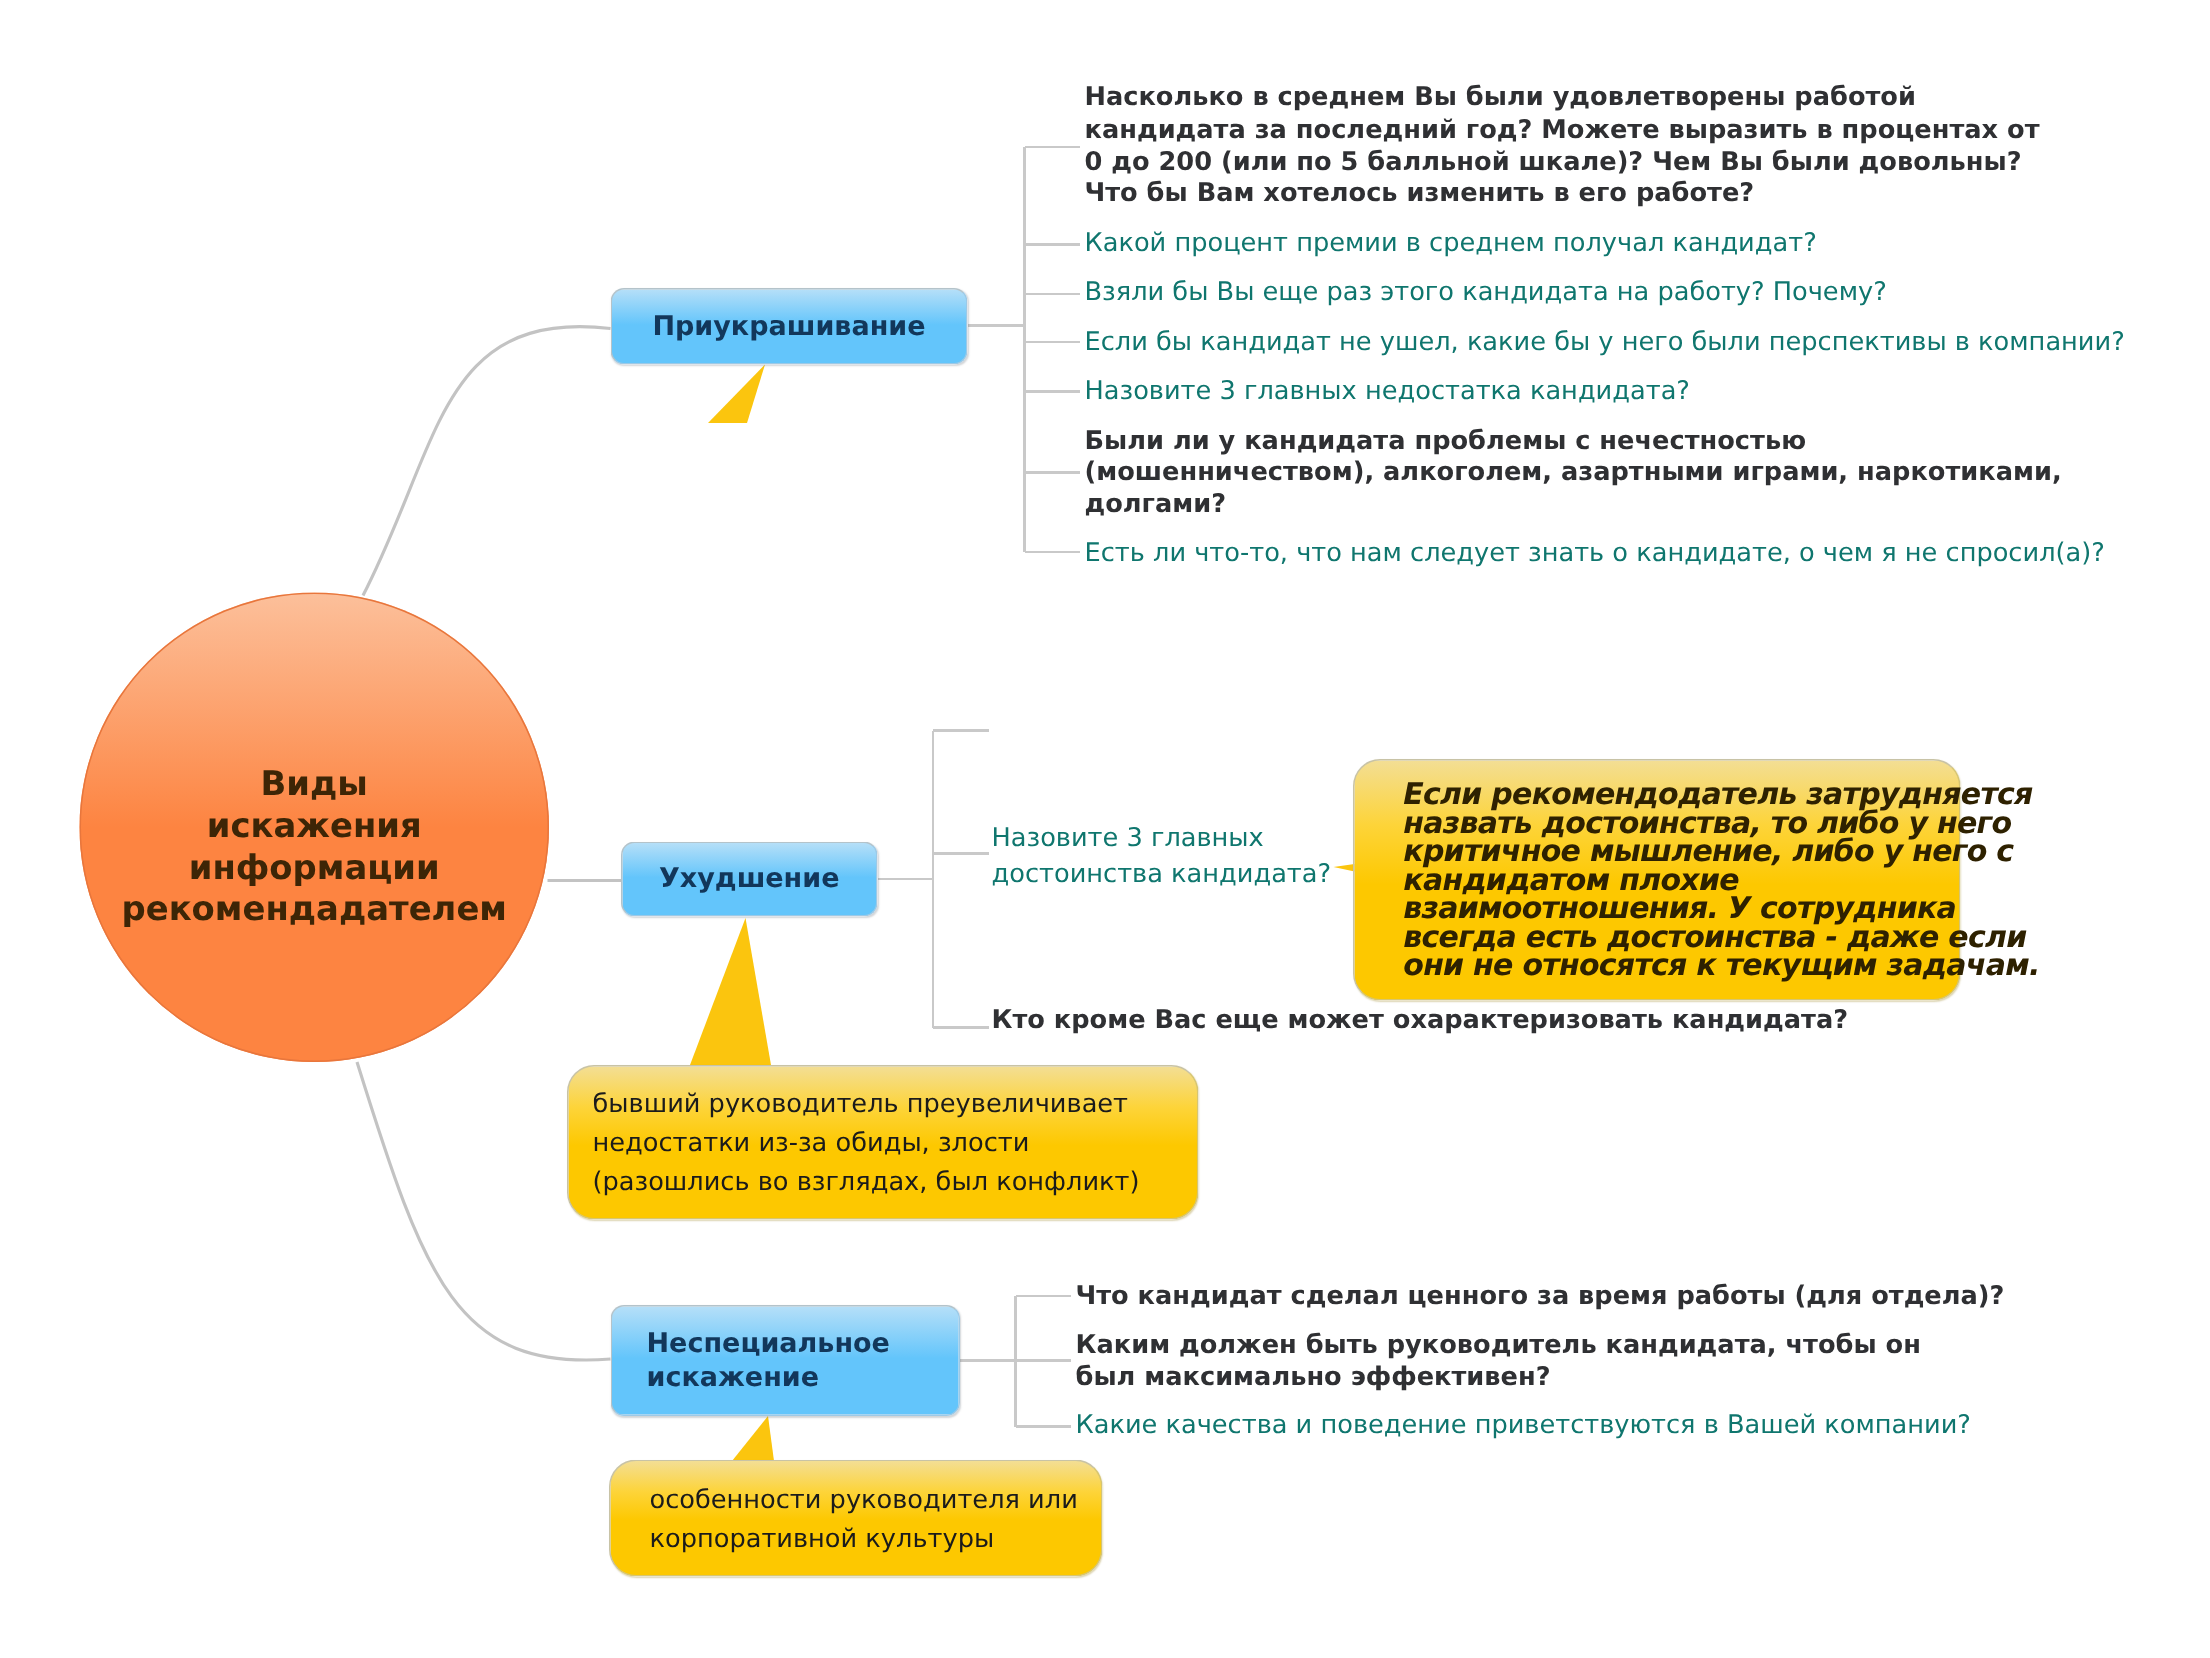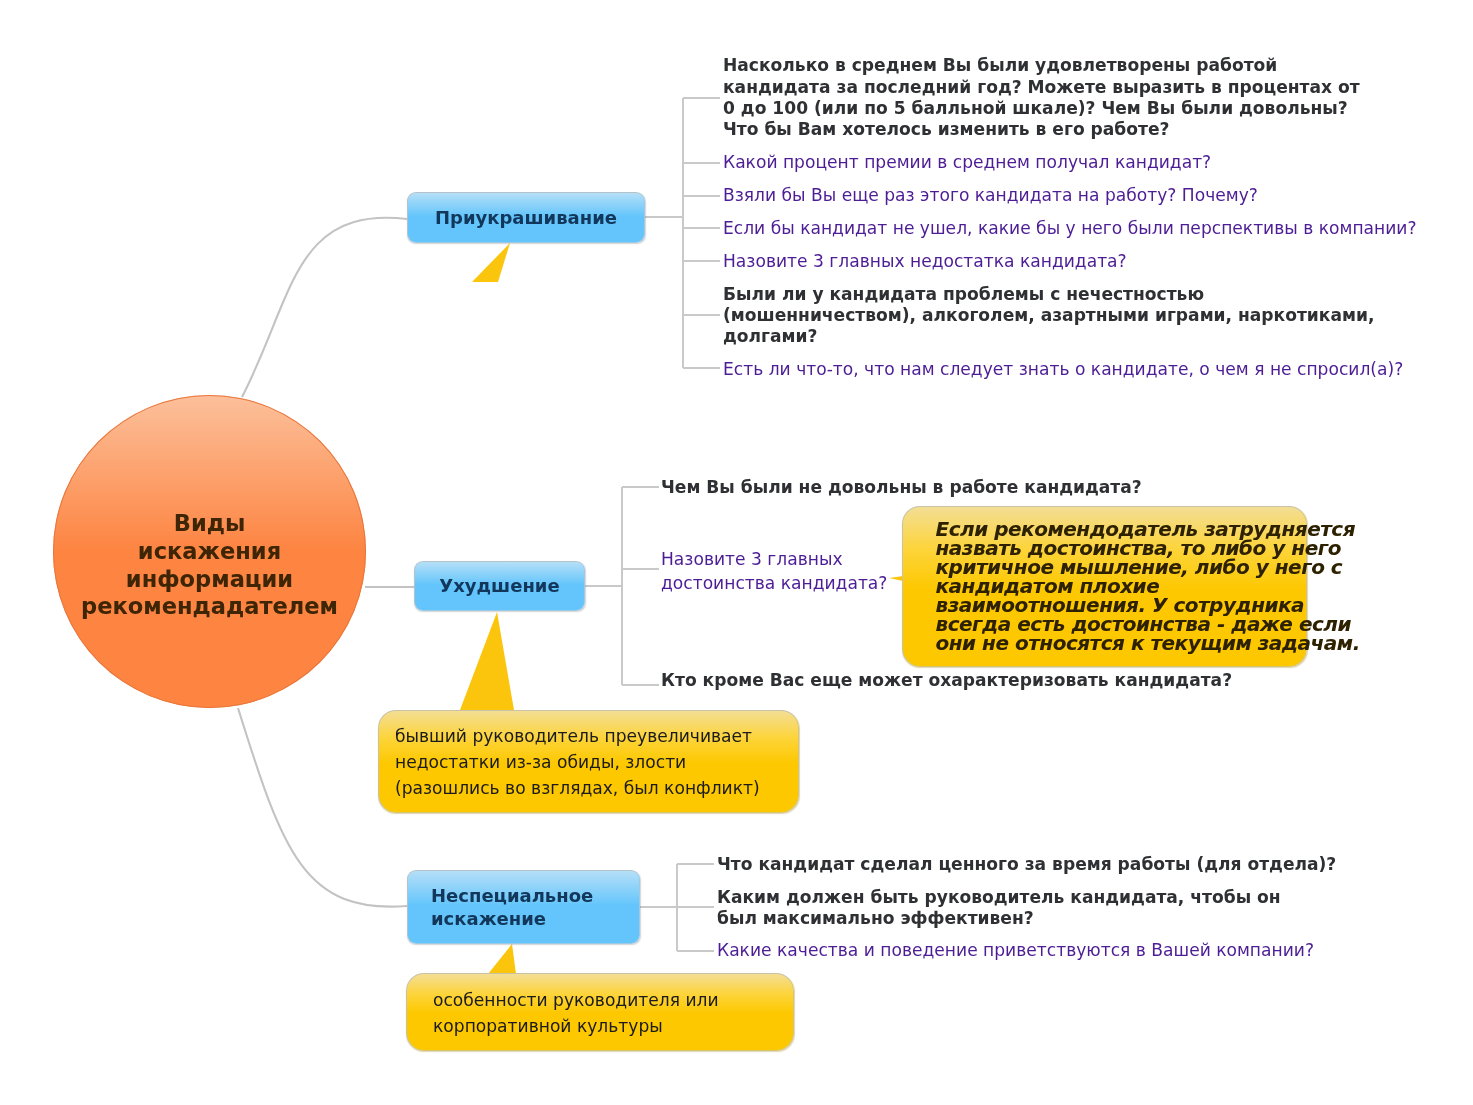--- a/index.html
+++ b/index.html
@@ -38,21 +38,21 @@
   .yellow{
     position:absolute;box-sizing:border-box;border-radius:18px;border:1px solid #C8C3A6;border-right-color:#D6C572;border-bottom-color:#D8C66E;
     background:linear-gradient(180deg,#F3DE94 0%,#FDD439 27%,#FDC800 52%,#FDC800 100%);
     box-shadow:0.5px 0.8px 1.1px -0.2px rgba(150,125,20,.33);
     display:flex;align-items:center;
   }
   .yellow .txt{color:#1b1b1b;font-size:17.1px;line-height:25.9px;white-space:pre;}
   .yellow.ital .txt{font-style:italic;font-weight:bold;color:#2E2100;font-size:20px;line-height:19px;letter-spacing:-0.49px;}
 
   
-  .q{position:absolute;color:#4c1d95;font-size:17.1px;line-height:20.9px;white-space:pre;}
+  .q{position:absolute;color:#0f766e;font-size:17.1px;line-height:20.9px;white-space:pre;}
   .q.b{font-weight:bold;color:#2F3033;}
 </style>
 </head>
 <body>
 
 <div id="root">
 
   <svg id="wires" viewBox="0 0 1473 1105">
     <g fill="none" stroke="#C3C3C3" stroke-width="2.1" stroke-linecap="butt">
 
@@ -99,21 +99,21 @@
 информации
 рекомендадателем</div>
   </div>
 
   <div class="blue" style="left:407px;top:192px;width:238px;height:51px">
     <div class="lbl">Приукрашивание</div>
   </div>
 
   <div class="q b" style="left:723px;top:55.4px;line-height:21.2px">Насколько в среднем Вы были удовлетворены работой
 кандидата за последний год? Можете выразить в процентах от
-0 до 100 (или по 5 балльной шкале)? Чем Вы были довольны?
+0 до 200 (или по 5 балльной шкале)? Чем Вы были довольны?
 Что бы Вам хотелось изменить в его работе?</div>
   <div class="q" style="left:723px;top:152px">Какой процент премии в среднем получал кандидат?</div>
   <div class="q" style="left:723px;top:185px">Взяли бы Вы еще раз этого кандидата на работу? Почему?</div>
   <div class="q" style="left:723px;top:217.8px">Если бы кандидат не ушел, какие бы у него были перспективы в компании?</div>
   <div class="q" style="left:723px;top:250.6px">Назовите 3 главных недостатка кандидата?</div>
   <div class="q b" style="left:723px;top:283.5px;line-height:21.3px">Были ли у кандидата проблемы с нечестностью
 (мошенничеством), алкоголем, азартными играми, наркотиками,
 долгами?</div>
   <div class="q" style="left:723px;top:358.7px">Есть ли что-то, что нам следует знать о кандидате, о чем я не спросил(а)?</div>
 
@@ -128,30 +128,29 @@
   <div class="yellow ital" style="left:902px;top:506px;width:405px;height:161px;padding:0 0 0 32.5px">
     <div class="txt">Если рекомендодатель затрудняется
 назвать достоинства, то либо у него
 критичное мышление, либо у него с
 кандидатом плохие
 взаимоотношения. У сотрудника
 всегда есть достоинства - даже если
 они не относятся к текущим задачам.</div>
   </div>
 
-  <div class="q b" style="left:661px;top:476.5px">Чем Вы были не довольны в работе кандидата?</div>
   <div class="q" style="left:661px;top:546.7px;line-height:24px">Назовите 3 главных
 достоинства кандидата?</div>
   <div class="q b" style="left:661px;top:670px">Кто кроме Вас еще может охарактеризовать кандидата?</div>
 
   <div class="blue" style="left:407px;top:870px;width:233px;height:74px;justify-content:flex-start;padding-left:23px;text-align:left">
     <div class="lbl">Неспециальное
 искажение</div>
   </div>
-  <div class="yellow" style="left:406px;top:973px;width:388px;height:78px;padding:3px 0 0 26px">
+  <div class="yellow" style="left:406px;top:973px;width:329px;height:78px;padding:3px 0 0 26px">
     <div class="txt">особенности руководителя или
 корпоративной культуры</div>
   </div>
 
   <div class="q b" style="left:717px;top:853.7px">Что кандидат сделал ценного за время работы (для отдела)?</div>
   <div class="q b" style="left:717px;top:887.4px">Каким должен быть руководитель кандидата, чтобы он
 был максимально эффективен?</div>
   <div class="q" style="left:717px;top:939.8px">Какие качества и поведение приветствуются в Вашей компании?</div>
 
 </div>

